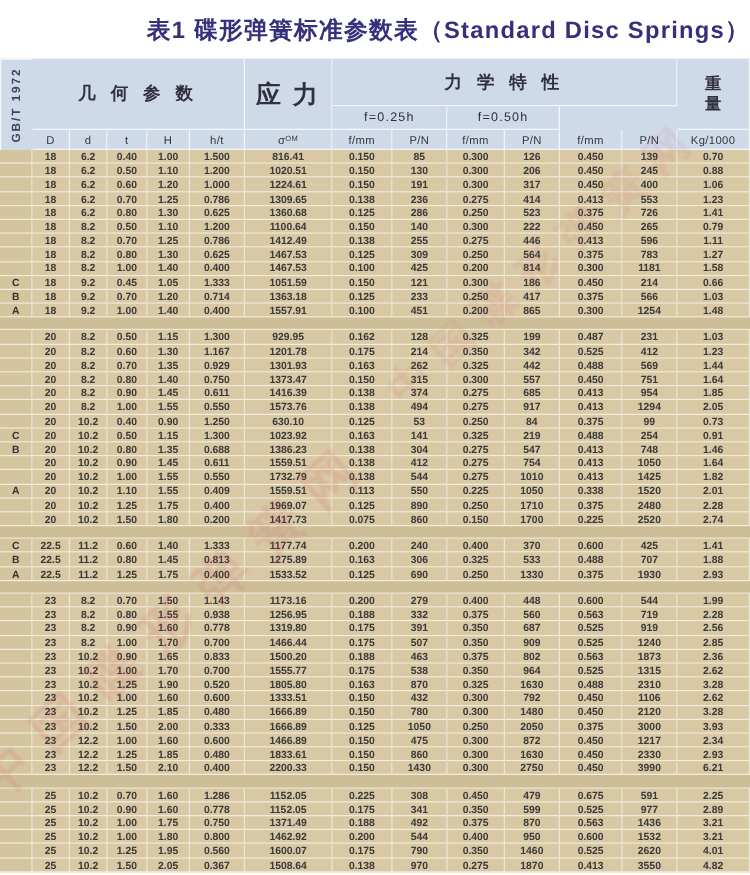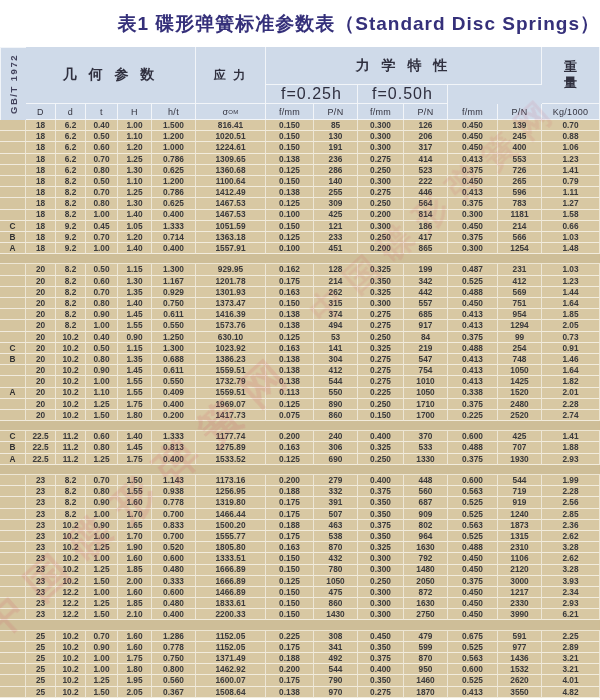--- a/index.html
+++ b/index.html
@@ -27,24 +27,24 @@
     background:#cfdae9;display:flex;align-items:center;justify-content:center;
     color:#30303f;box-sizing:border-box;
     border-right:1px solid #f2f5f9;border-bottom:1px solid #f2f5f9;
   }
   .gbt{
     grid-column:1;grid-row:1/4;
     writing-mode:vertical-rl;transform:rotate(180deg);
     font-size:9.5px;letter-spacing:1.5px;color:#42425c;font-weight:bold;
   }
   .h-geo{grid-column:2/7;grid-row:1/3;font-size:14px;font-weight:bold;letter-spacing:4px}
-  .h-stress{grid-column:7;grid-row:1/3;font-size:12px;font-weight:bold;letter-spacing:2px}
+  .h-stress{grid-column:7;grid-row:1/3;font-size:20px;font-weight:bold;letter-spacing:2px}
   .h-mech{grid-column:8/14;grid-row:1;font-size:14px;font-weight:bold;letter-spacing:4px}
   .h-weight{grid-column:14;grid-row:1/3;flex-direction:column;font-size:13px;font-weight:bold;line-height:1.2}
-  .h-defl{grid-row:2;font-size:16px;letter-spacing:1px;color:#2e2e3e}
+  .h-defl{grid-row:2;font-size:10px;letter-spacing:1px;color:#2e2e3e}
   .d1{grid-column:8/10}.d2{grid-column:10/12}.d3{grid-column:12/14}
   .colh{grid-row:3;font-size:9px;color:#33333f;letter-spacing:.3px}
   .colh sub{font-size:6px;line-height:1}
   
   .tbody{
     display:flex;flex-direction:column;
     height:503px;background:#e9e2d0;
   }
   .trow{
     display:grid;flex:0 0 11.2px;

